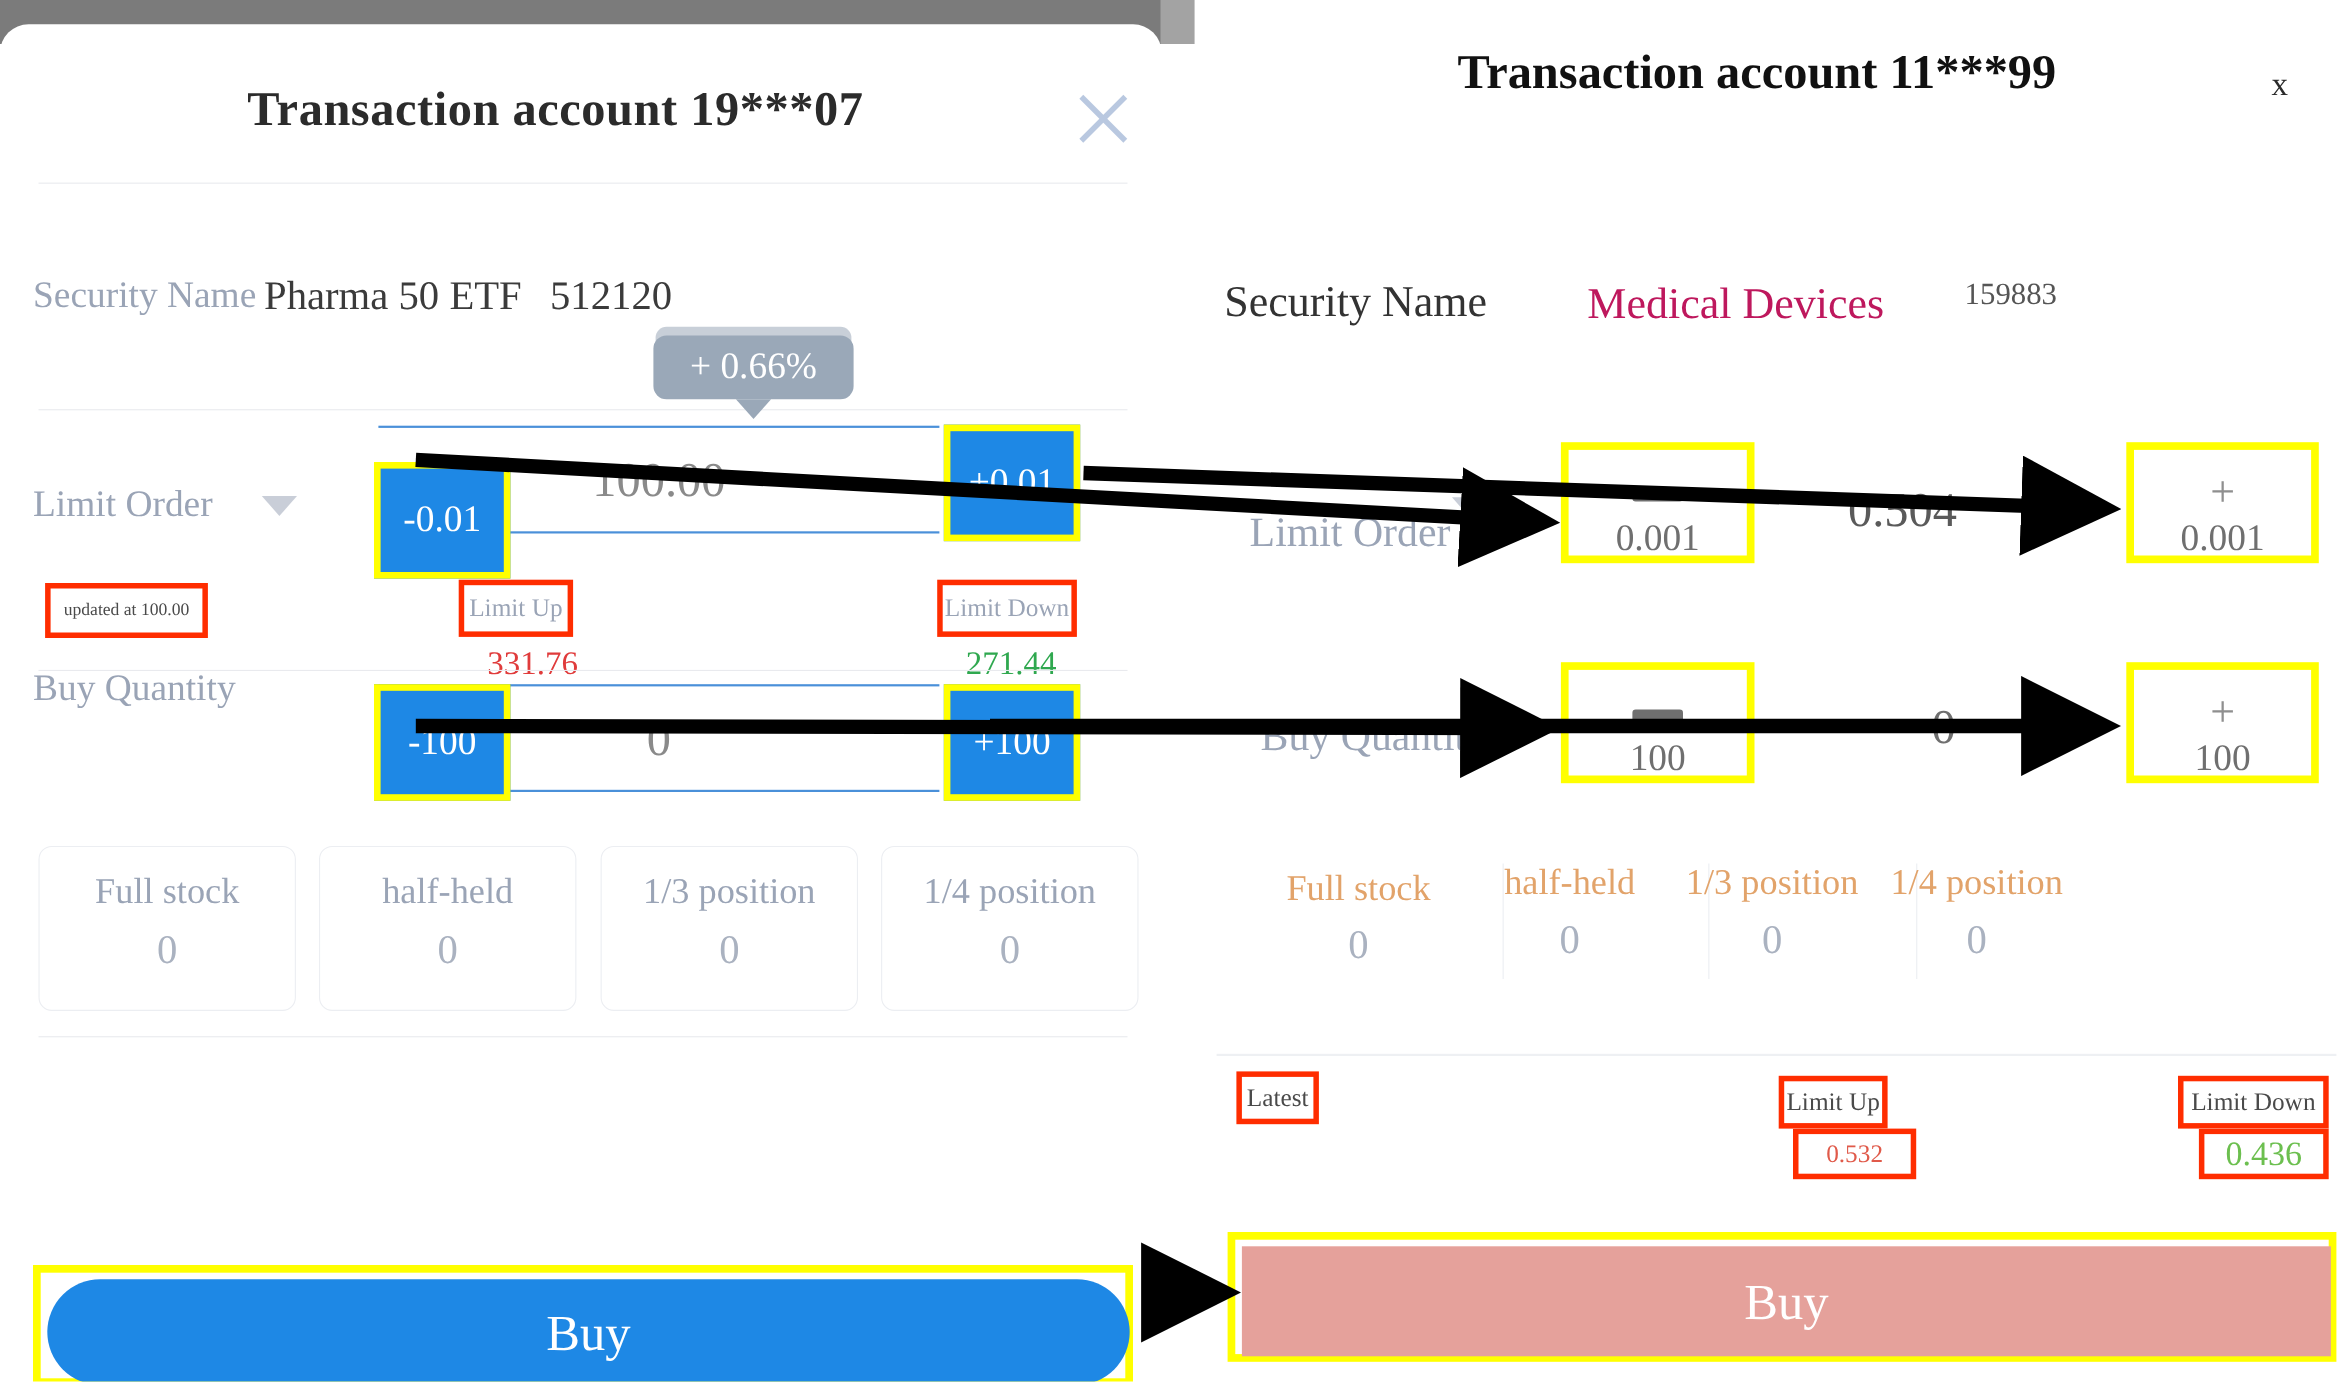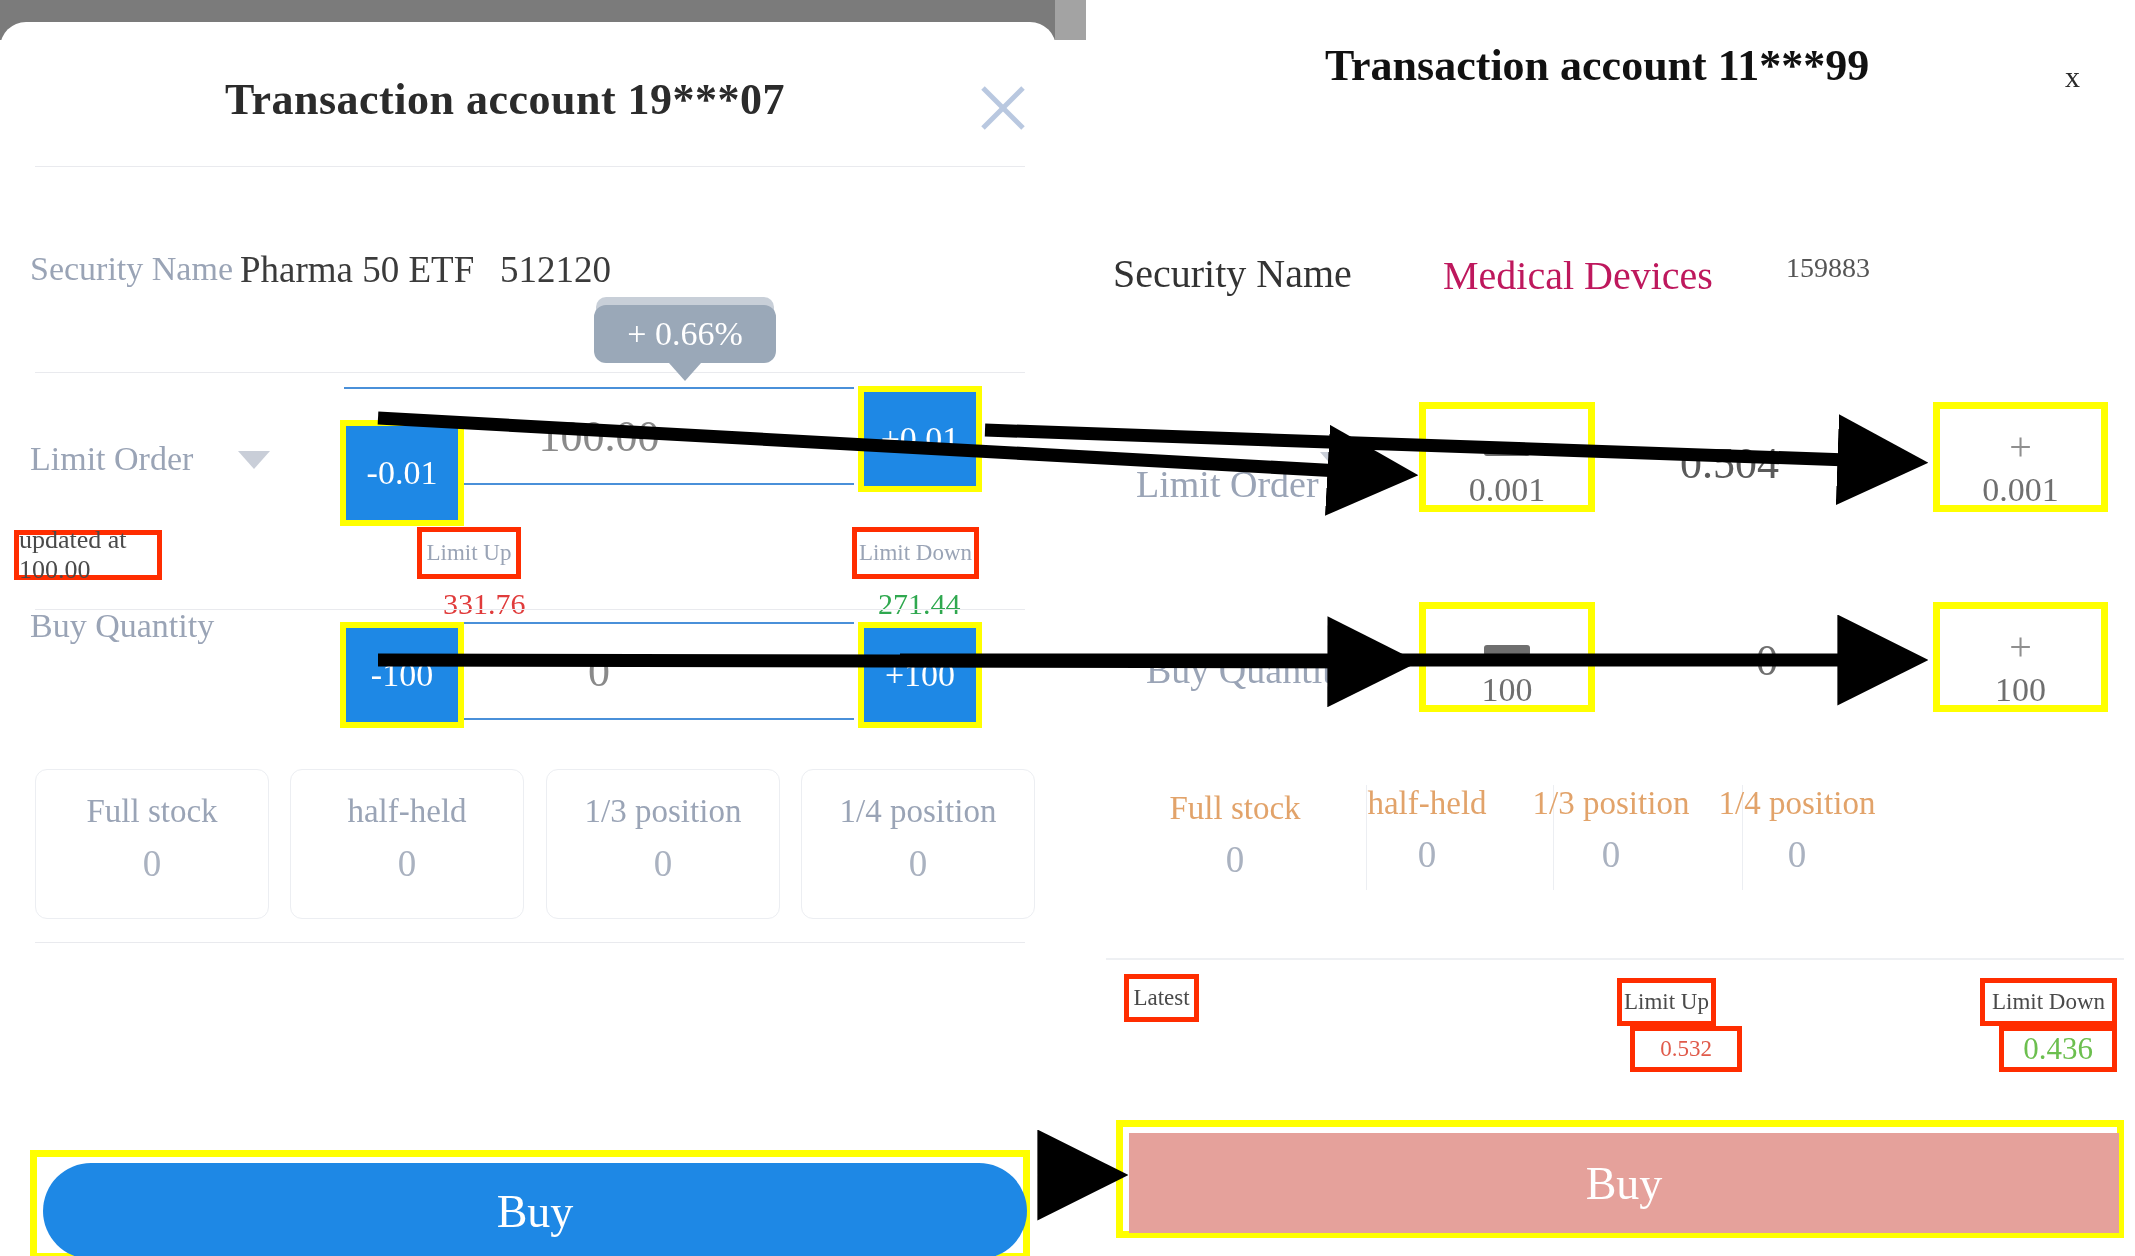--- a/index.html
+++ b/index.html
@@ -94,21 +94,21 @@
     border-left:16px solid transparent;border-right:16px solid transparent;
     border-top:18px solid #9aa8b8;
   }
 
   
   .redbox{
     position:absolute;border:5px solid #ff2d00;background:#ffffff;
     display:flex;align-items:center;justify-content:center;
     box-sizing:border-box;
   }
-  .rb-updated{left:14px;top:508px;width:148px;height:50px;font-size:26px;color:#4a4a4a;}
+  .rb-updated{left:41px;top:508px;width:148px;height:50px;font-size:16px;color:#4a4a4a;}
   .rb-limitup-l{left:417px;top:505px;width:104px;height:52px;font-size:23px;color:#9aa4b6;}
   .rb-limitdn-l{left:852px;top:505px;width:127px;height:52px;font-size:23px;color:#9aa4b6;}
 
   .lim-val{position:absolute;font-size:30px;}
   .lim-up-l{left:443px;top:565px;color:#e03b3b;}
   .lim-dn-l{left:878px;top:565px;color:#2fa84f;}
 
   
   .qbtn{
     position:absolute;width:234px;height:150px;border:1px solid #eceef2;border-radius:12px;

